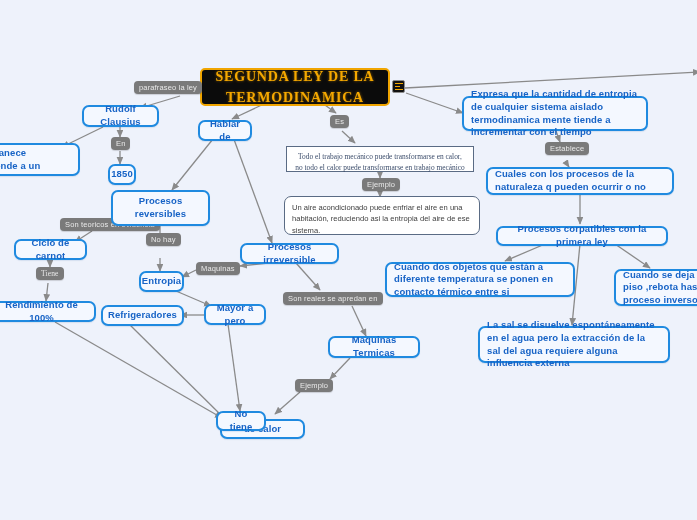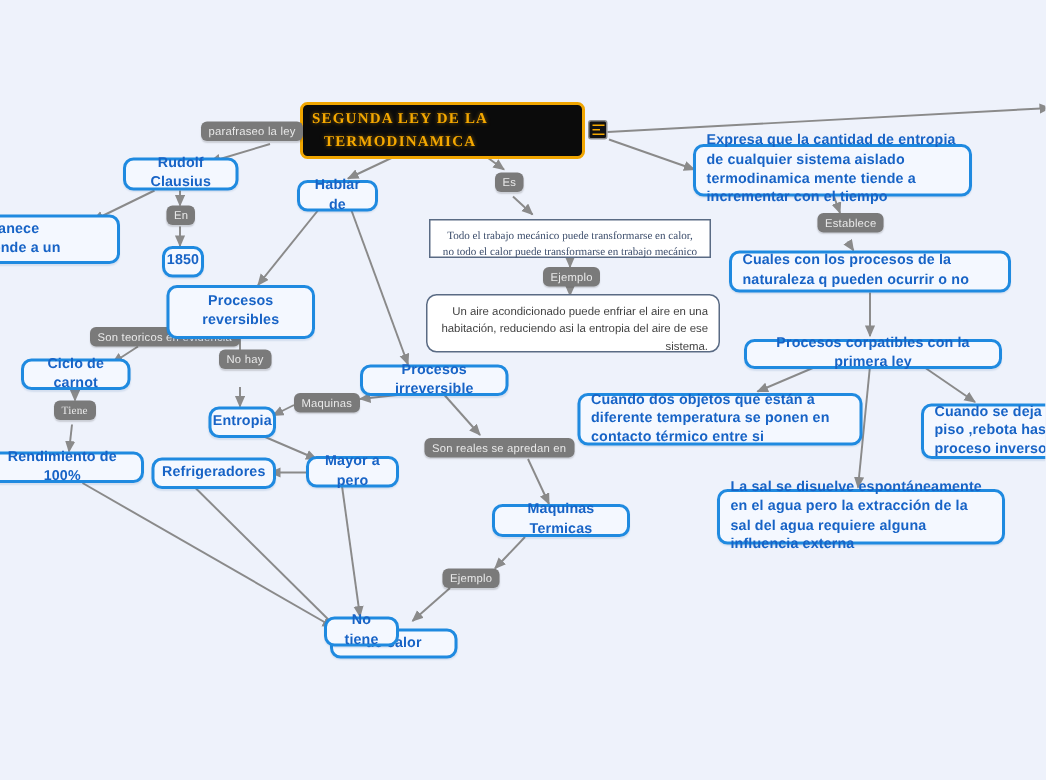--- a/index.html
+++ b/index.html
@@ -44,25 +44,26 @@
   
   .root {
     position: absolute;
     box-sizing: border-box;
     background: #0b0b0b;
     border: 2px solid #f0a500;
     border-radius: 5px;
     color: #f5a800;
     font-family: "Liberation Serif", serif;
     font-weight: bold;
-    font-size: 10px;
+    font-size: 14px;
     letter-spacing: .8px;
     text-align: center;
     display: flex;
     align-items: center;
+    justify-content: center;
     line-height: 1.5;
     text-shadow: 0 0 3px rgba(245,168,0,.55);
     padding: 2px 6px;
   }
   .root-note-icon {
     position: absolute;
     width: 13px;
     height: 13px;
     background: #121212;
     border: 1.5px solid #8d8d8d;
@@ -115,21 +116,21 @@
     line-height: 1.45;
     text-align: center;
     color: #3c4d6b;
   }
   .note.sans {
     border-radius: 7px;
     font-family: "Liberation Sans", sans-serif;
     font-size: 7.6px;
     line-height: 1.5;
     color: #3e3e3e;
-    text-align: right;
+    text-align: left;
   }
 </style>
 </head>
 <body>
 
 <div id="canvas">
 
   <svg id="edges" viewBox="0 0 697 520">
     <defs>
       <marker id="ah" markerWidth="7" markerHeight="7" refX="5.4" refY="2.6" orient="auto" markerUnits="strokeWidth">

